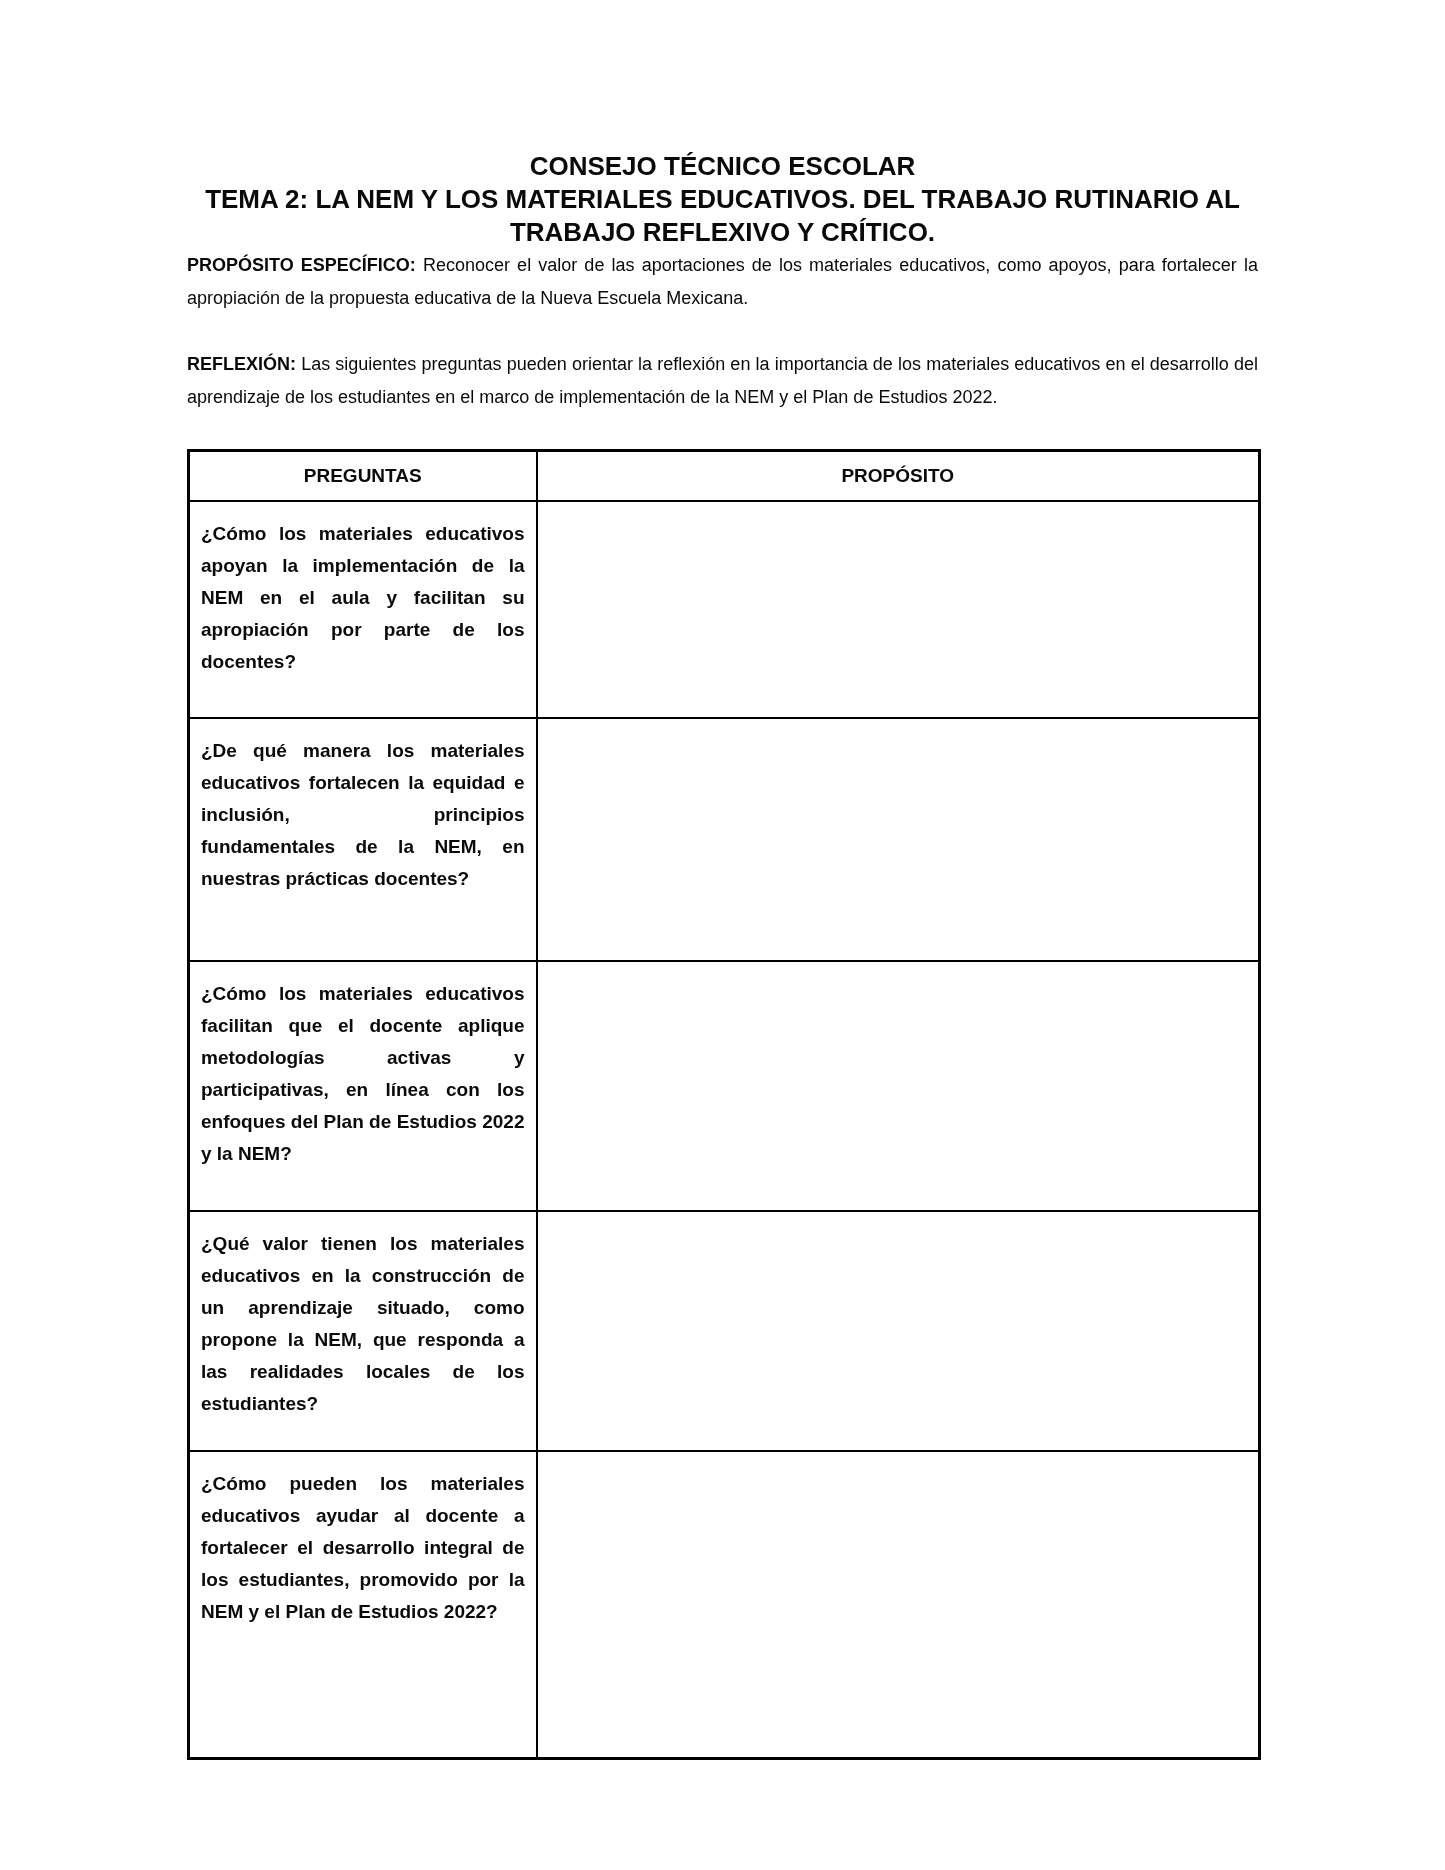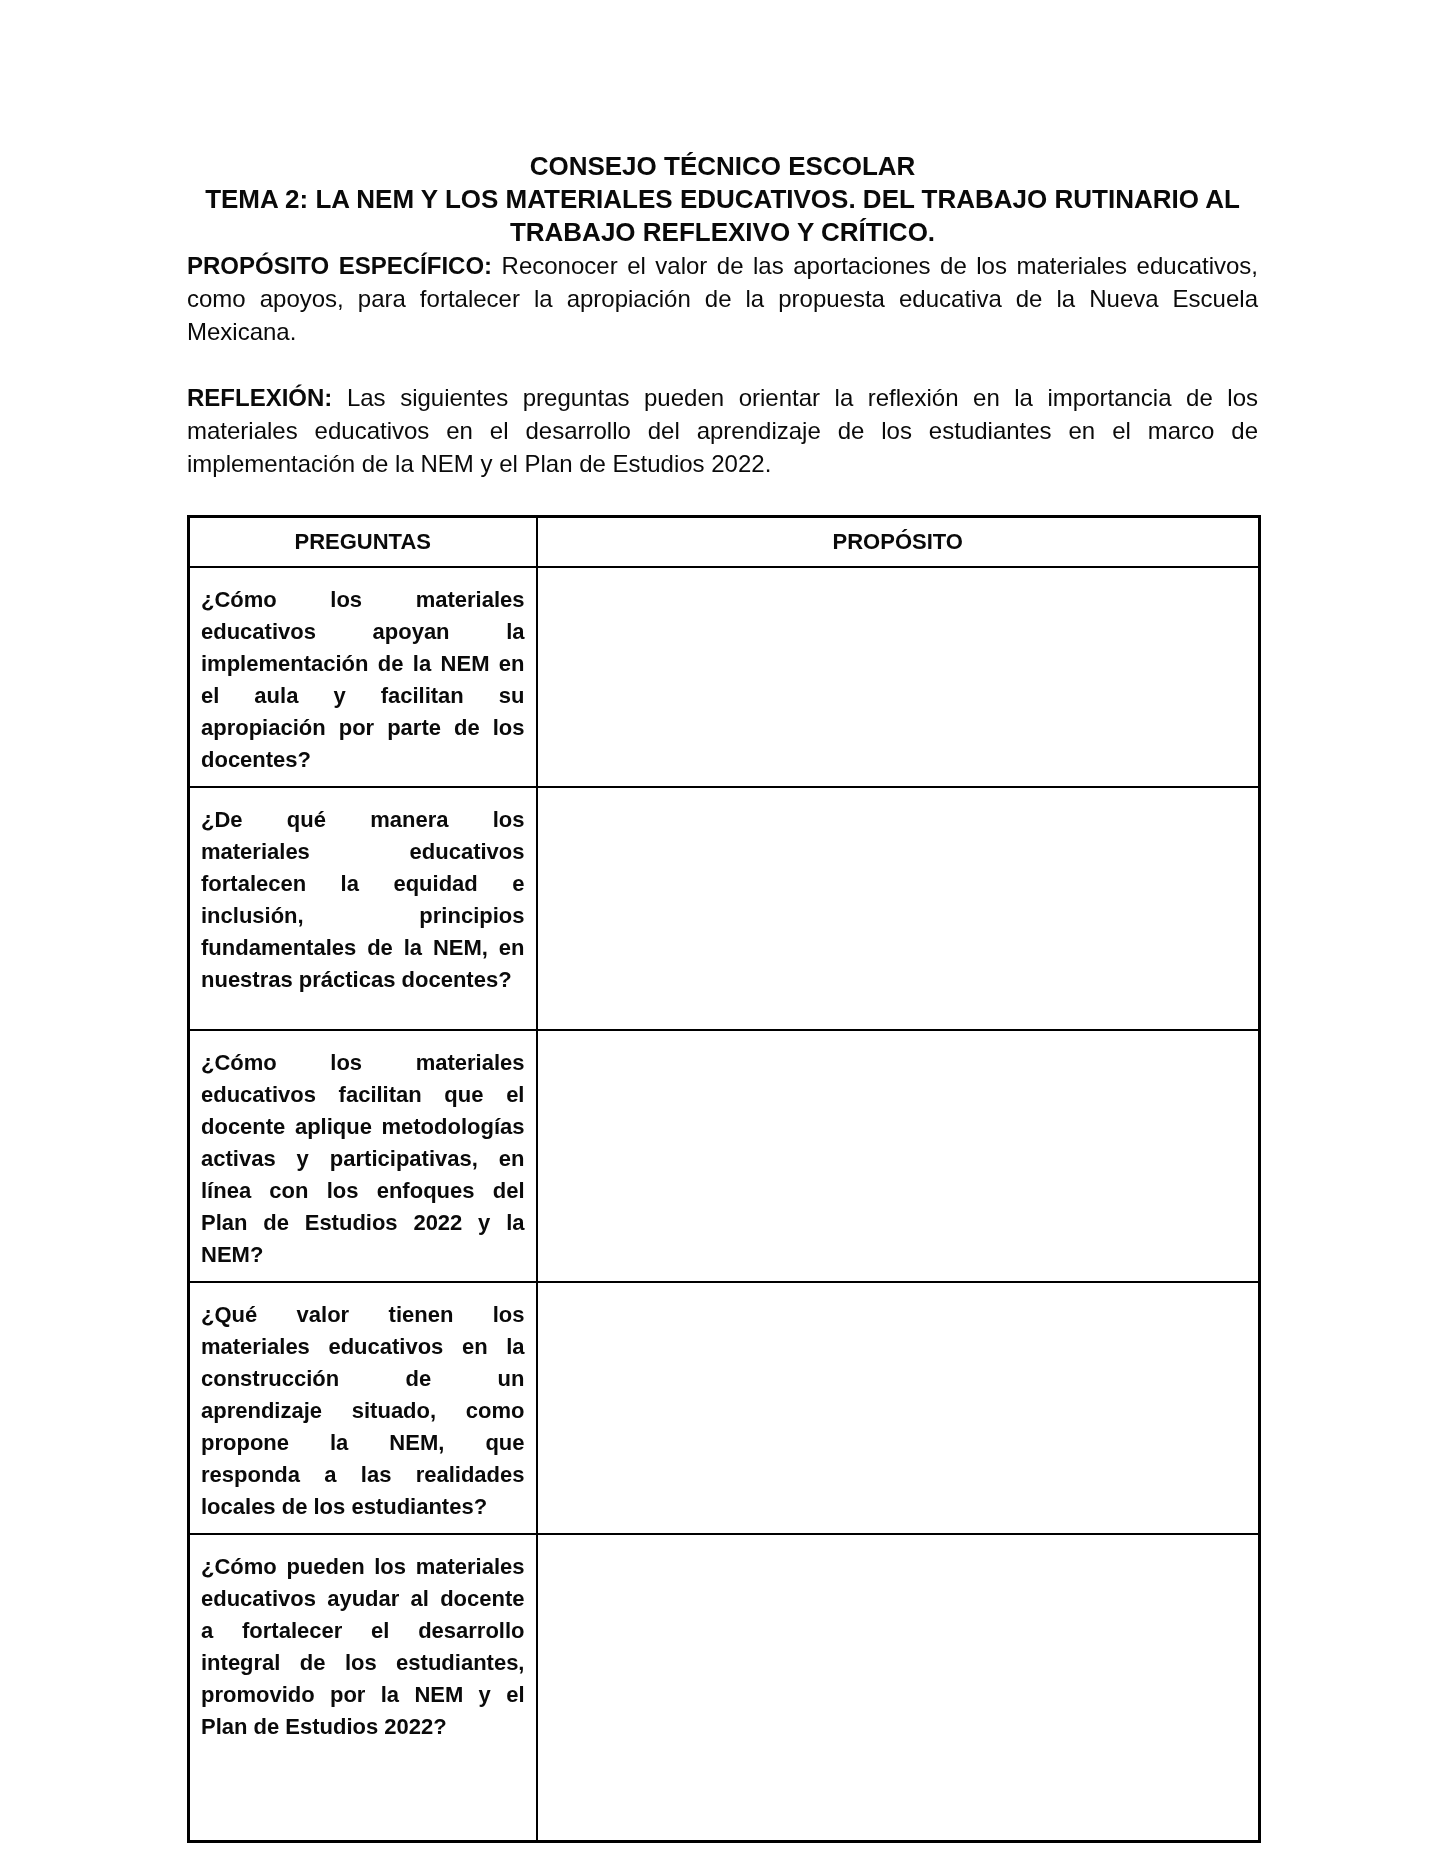--- a/index.html
+++ b/index.html
@@ -20,21 +20,21 @@
   }
   .title-block {
     text-align: center;
     font-weight: bold;
     font-size: 26px;
     line-height: 33px;
     margin: 0;
   }
   .intro-paragraph {
     margin: 0;
-    font-size: 24px;
+    font-size: 18px;
     line-height: 33px;
     text-align: justify;
   }
   .intro-paragraph.spaced {
     margin-top: 33px;
   }
   .intro-label {
     font-weight: bold;
   }
   .worksheet-table {
@@ -43,21 +43,21 @@
     border-collapse: collapse;
     table-layout: fixed;
     border: 3px solid #000000;
   }
   .worksheet-table col.col-preguntas { width: 348px; }
   .worksheet-table col.col-reflexion { width: 723px; }
   .worksheet-table th,
   .worksheet-table td {
     border: 2px solid #000000;
     box-sizing: border-box;
-    font-size: 22px;
+    font-size: 19px;
   }
   .worksheet-table thead tr { height: 50px; }
   .worksheet-table th {
     font-weight: bold;
     text-align: center;
     vertical-align: middle;
     padding: 4px 8px;
   }
   .worksheet-table td.question-cell {
     font-weight: bold;

